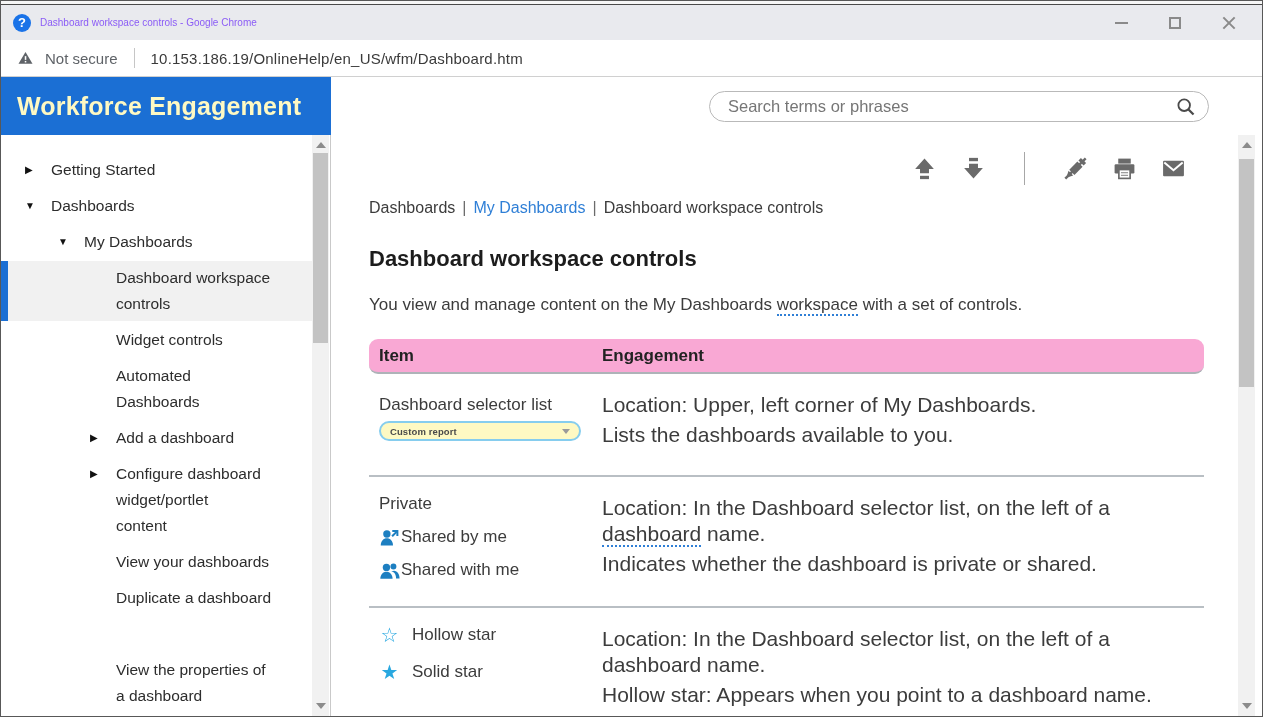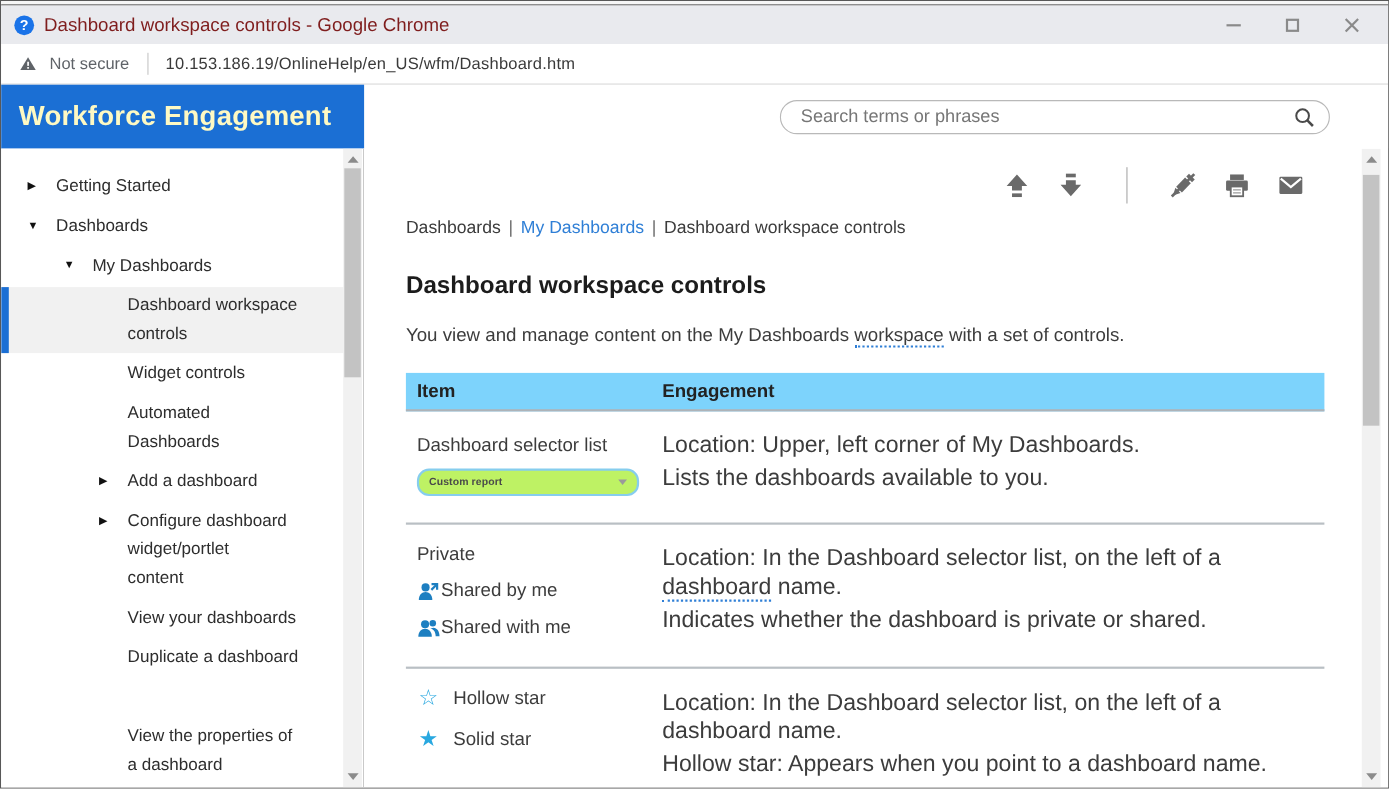--- a/index.html
+++ b/index.html
@@ -6,21 +6,21 @@
   html,body { width:1263px; height:717px; font-family:"Liberation Sans","DejaVu Sans",sans-serif; }
   .window { width:1263px; height:717px; border:1px solid #585858; background:#fff; display:flex; flex-direction:column; overflow:hidden; }
 
   
   .top-sliver { height:4px; background:#f6f6f6; border-bottom:1px solid #4a4a4a; flex:none; }
 
   
   .titlebar { height:35px; background:#e9eaee; display:flex; align-items:center; padding:0 10px 0 12px; flex:none; }
   .favicon { width:18px; height:18px; border-radius:50%; background:#1a73e8; color:#fff; font-size:13px; font-weight:bold; display:flex; align-items:center; justify-content:center; flex:none; }
   .favicon::after { content:"?"; }
-  .win-title { font-size:17px; color:#7f1d1d; margin-left:9px; flex:1; white-space:nowrap; overflow:hidden; }
+  .win-title { font-size:10px; color:#8b5cf6; margin-left:9px; flex:1; white-space:nowrap; overflow:hidden; }
   .win-controls { display:flex; align-items:center; gap:40px; margin-right:16px; }
   .wc-btn { width:14px; height:14px; display:flex; align-items:center; justify-content:center; cursor:default; }
   .wc-min-glyph { width:13px; height:2px; background:#8a8a8a; }
   .wc-max-glyph { width:12px; height:12px; border:2px solid #8a8a8a; }
   .wc-close-glyph { position:relative; width:14px; height:14px; }
   .wc-close-glyph::before, .wc-close-glyph::after { content:""; position:absolute; left:-1px; top:6px; width:16px; height:2px; background:#8a8a8a; }
   .wc-close-glyph::before { transform:rotate(45deg); }
   .wc-close-glyph::after { transform:rotate(-45deg); }
 
   
@@ -66,32 +66,32 @@
 
   .article { margin-left:38px; width:835px; }
   .breadcrumb { margin-top:18px; font-size:16px; color:#3c3c3c; }
   .crumb-sep { color:#6b6b6b; padding:0 7px; }
   .crumb-link { color:#2f7fd6; cursor:pointer; }
   .page-title { margin-top:29px; font-size:22px; font-weight:bold; color:#1c1c1c; }
   .intro { margin-top:21px; font-size:17px; color:#3c3c3c; line-height:24px; }
   .dotted-link { color:#3c3c3c; border-bottom:2px dotted #2f7fd6; cursor:pointer; }
 
   .help-table { margin-top:22px; width:835px; }
-  .t-header { display:flex; background:#7dd3fc; height:35px; align-items:center; border-bottom:2px solid #aeb3b8; }
+  .t-header { display:flex; background:#f9a8d4; height:35px; align-items:center; border-bottom:2px solid #aeb3b8;border-radius:9px; }
   .t-row { display:flex; border-bottom:2px solid #b9bfc4; }
   .t-row:last-child { border-bottom:none; }
   .col-item { width:233px; flex:none; padding-left:10px; }
   .col-desc { flex:1; padding-right:30px; }
   .th-text { font-size:17px; font-weight:bold; color:#222; }
   .row-pad { padding-top:14px; padding-bottom:16px; }
   .item-label { font-size:17px; color:#3c3c3c; line-height:26px; margin-top:4px; }
   .desc-line { font-size:21px; color:#3c3c3c; line-height:26px; margin-top:4px; margin-bottom:3px; }
 
   
-  .mini-dropdown { margin-top:8px; width:202px; height:25px; border:2px solid #86cdee; border-radius:11px; display:flex; align-items:center; padding:0 9px; background:#bef264; }
+  .mini-dropdown { margin-top:3px; width:202px; height:20px; border:2px solid #86cdee; border-radius:11px; display:flex; align-items:center; padding:0 9px; background:#fef9c3; }
   .mini-dd-text { font-size:9.5px; color:#4a4a4a; flex:1; font-weight:bold; letter-spacing:.1px; }
   .mini-dd-caret { width:0; height:0; border-left:4px solid transparent; border-right:4px solid transparent; border-top:5px solid #9a9a9a; }
 
   
   .icon-line { display:flex; align-items:center; line-height:26px; margin-bottom:7px; font-size:17px; color:#3c3c3c; }
   .icon-line .p-icon { width:21px; height:21px; flex:none; margin-right:1px; }
   .star-line { display:flex; align-items:center; line-height:26px; margin-bottom:11px; font-size:17px; color:#3c3c3c; }
   .star-glyph { font-size:20px; color:#29a8e0; width:21px; flex:none; margin-right:12px; text-align:center; }
 
   

